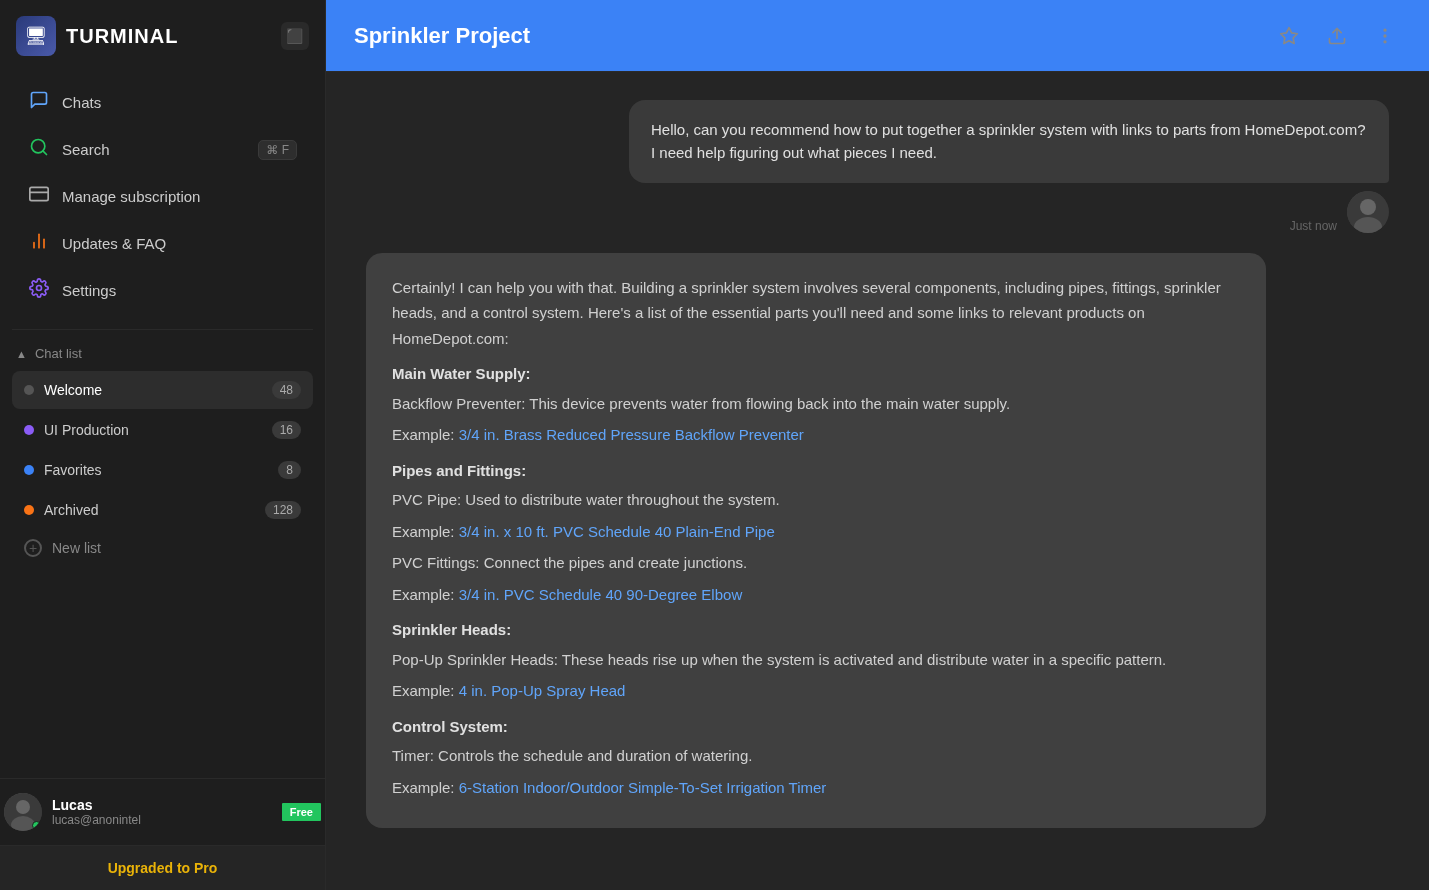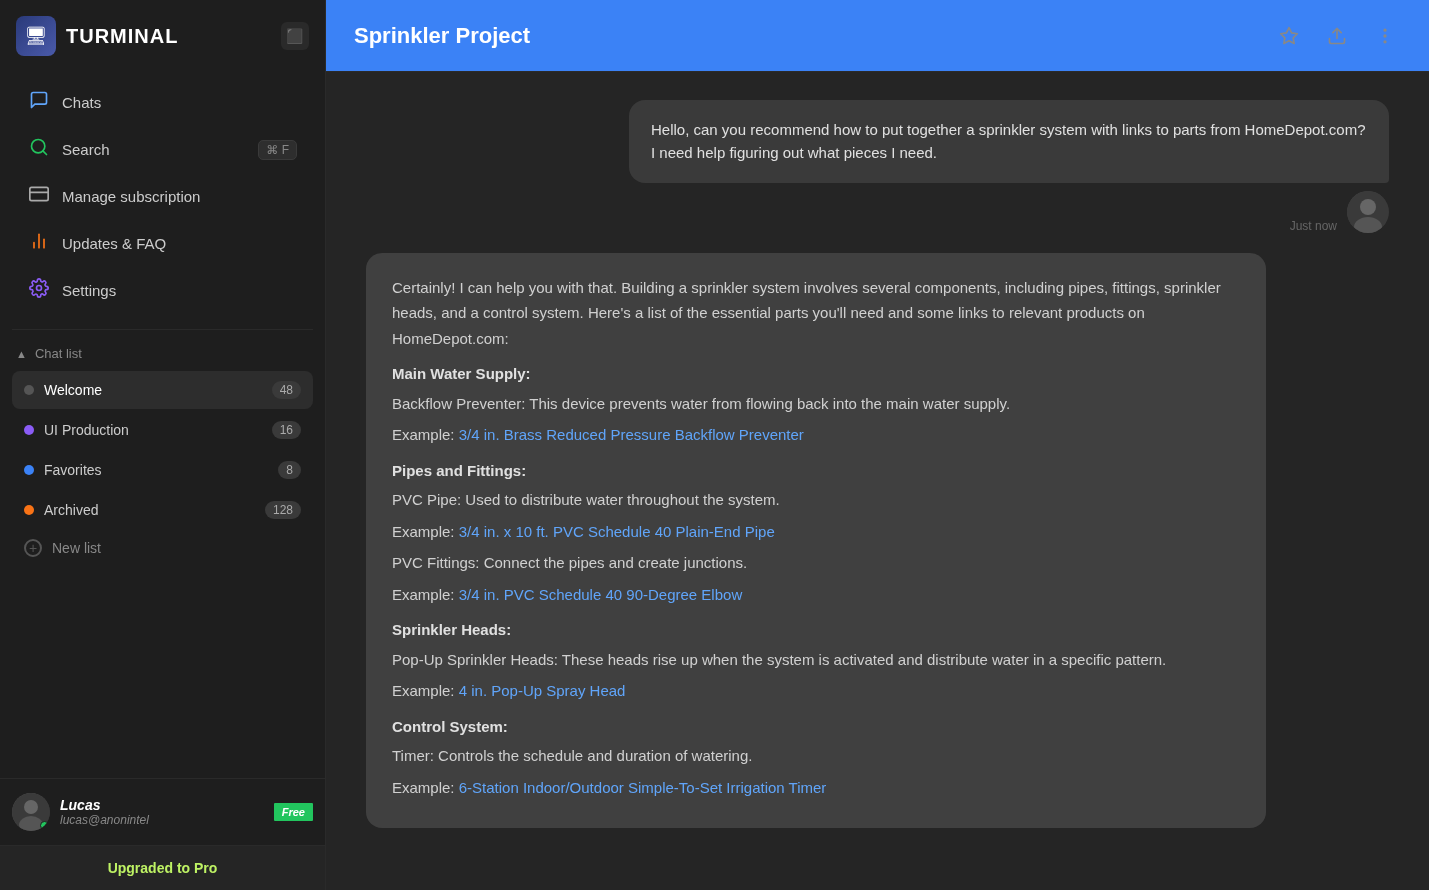--- a/index.html
+++ b/index.html
@@ -202,23 +202,22 @@
 
     .sidebar-bottom {
       margin-top: auto;
       border-top: 1px solid #2a2a2a;
     }
 
     .user-section {
       display: flex;
       align-items: center;
       gap: 10px;
-      padding: 14px 12px;
+      padding: 14px 4px;
       cursor: pointer;
-      font-style: italic;
     }
 
     .user-avatar {
       width: 38px;
       height: 38px;
       border-radius: 50%;
       background: #444;
       overflow: hidden;
       position: relative;
       flex-shrink: 0;
@@ -268,21 +267,21 @@
       padding: 3px 8px;
       border-radius: 1px;
     }
 
     .upgrade-banner {
       background: #252525;
       padding: 14px 16px;
       text-align: center;
       font-size: 14px;
       font-weight: 600;
-      color: #bef264;
+      color: #eab308;
       border-top: 1px solid #2a2a2a;
     }
 
     
     .main-content {
       flex: 1;
       display: flex;
       flex-direction: column;
       background: #252525;
       height: 890px;

